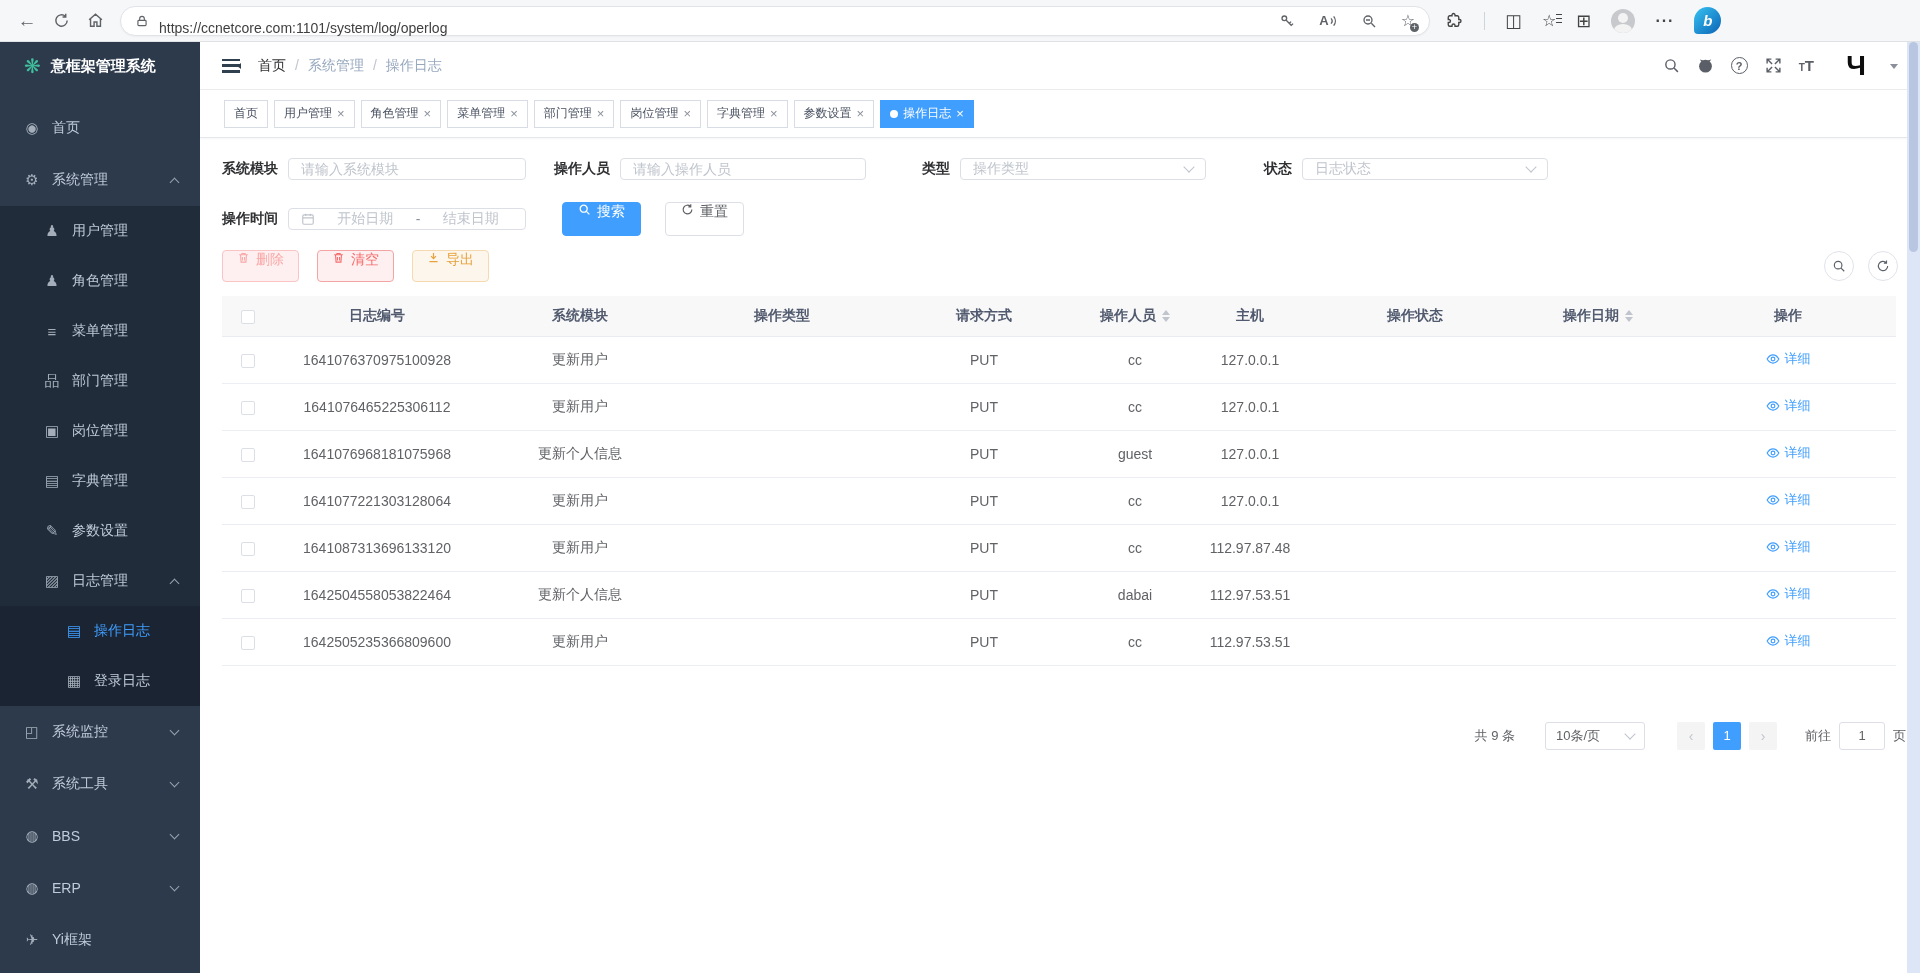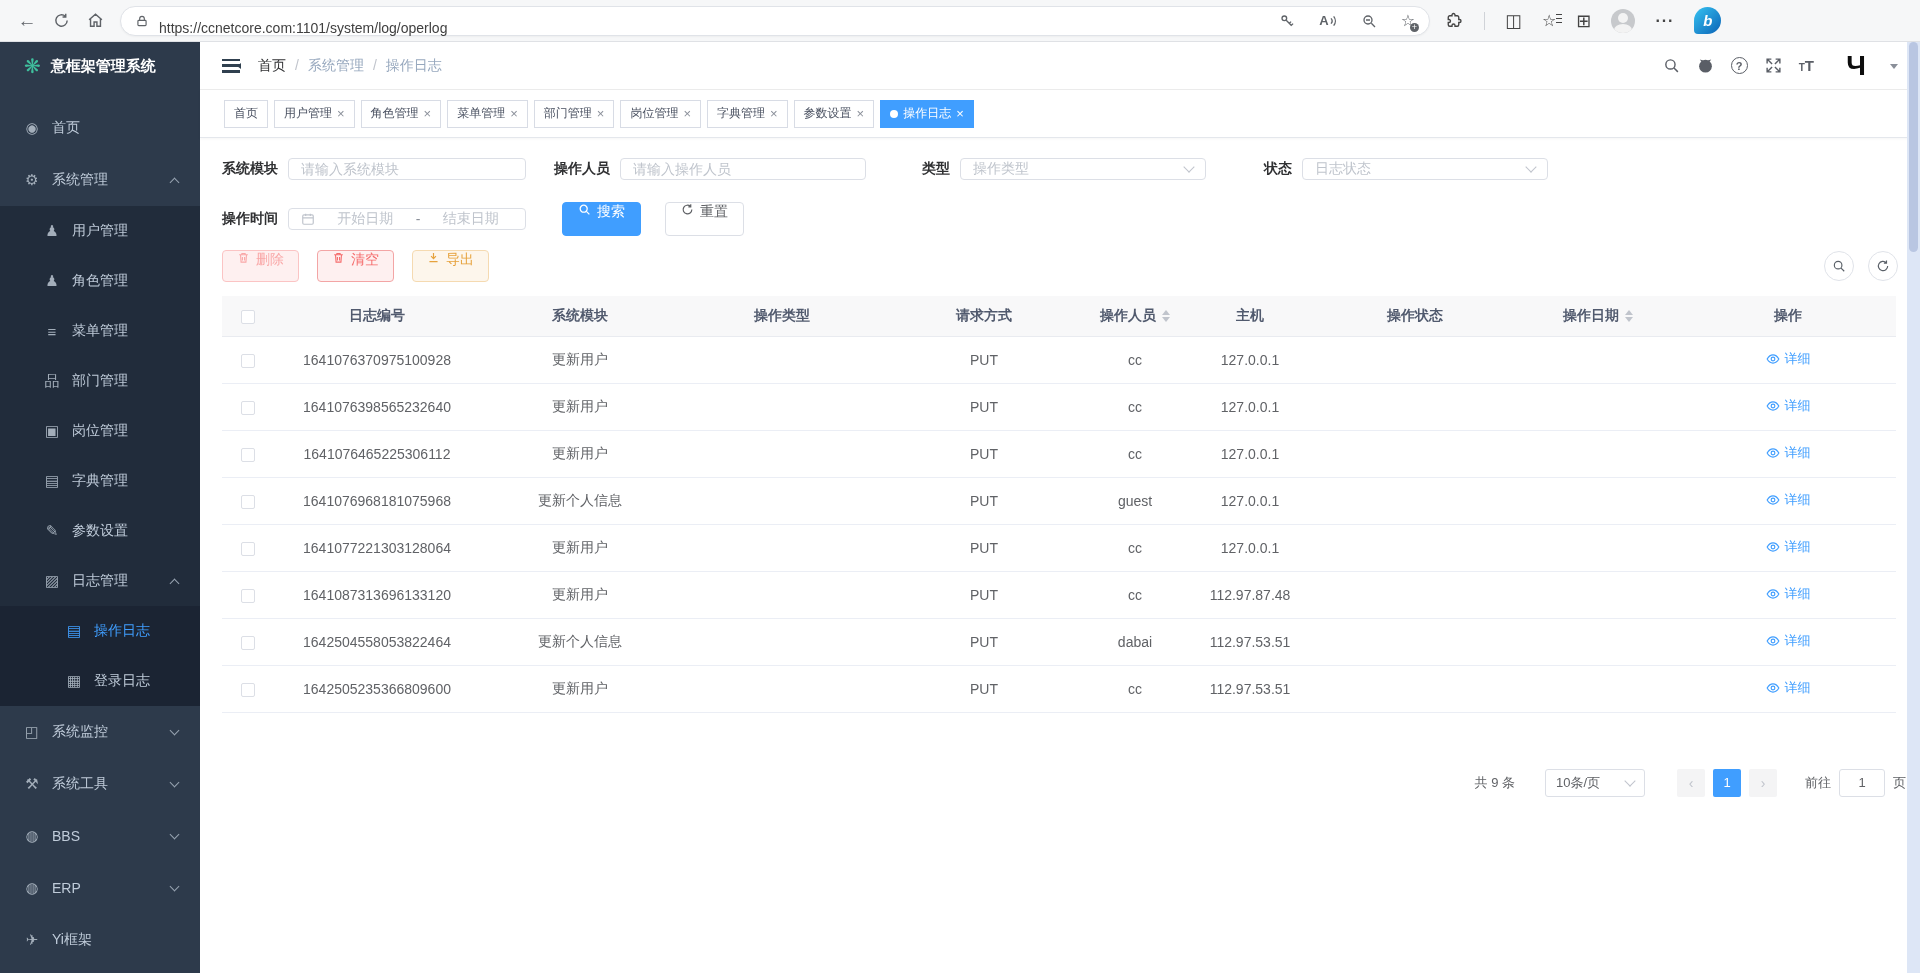--- a/index.html
+++ b/index.html
@@ -562,40 +562,20 @@
               <a class="detail-link">
                 <svg class="i" viewBox="0 0 24 24">
                   <path d="M2 12s4-7 10-7 10 7 10 7-4 7-10 7S2 12 2 12z" fill="none" stroke="currentColor" stroke-width="2"></path>
                   <circle cx="12" cy="12" r="3.2" fill="none" stroke="currentColor" stroke-width="2"></circle>
                 </svg>
                 <span>详细</span>
               </a>
             </td>
           </tr>
 
-          <tr>
-            <td><span class="checkbox"></span></td>
-            <td>1641076398565232640</td>
-            <td>更新用户</td>
-            <td></td>
-            <td>PUT</td>
-            <td>cc</td>
-            <td>127.0.0.1</td>
-            <td></td>
-            <td></td>
-            <td>
-              <a class="detail-link">
-                <svg class="i" viewBox="0 0 24 24">
-                  <path d="M2 12s4-7 10-7 10 7 10 7-4 7-10 7S2 12 2 12z" fill="none" stroke="currentColor" stroke-width="2"></path>
-                  <circle cx="12" cy="12" r="3.2" fill="none" stroke="currentColor" stroke-width="2"></circle>
-                </svg>
-                <span>详细</span>
-              </a>
-            </td>
-          </tr>
 
           <tr>
             <td><span class="checkbox"></span></td>
             <td>1641076465225306112</td>
             <td>更新用户</td>
             <td></td>
             <td>PUT</td>
             <td>cc</td>
             <td>127.0.0.1</td>
             <td></td>

